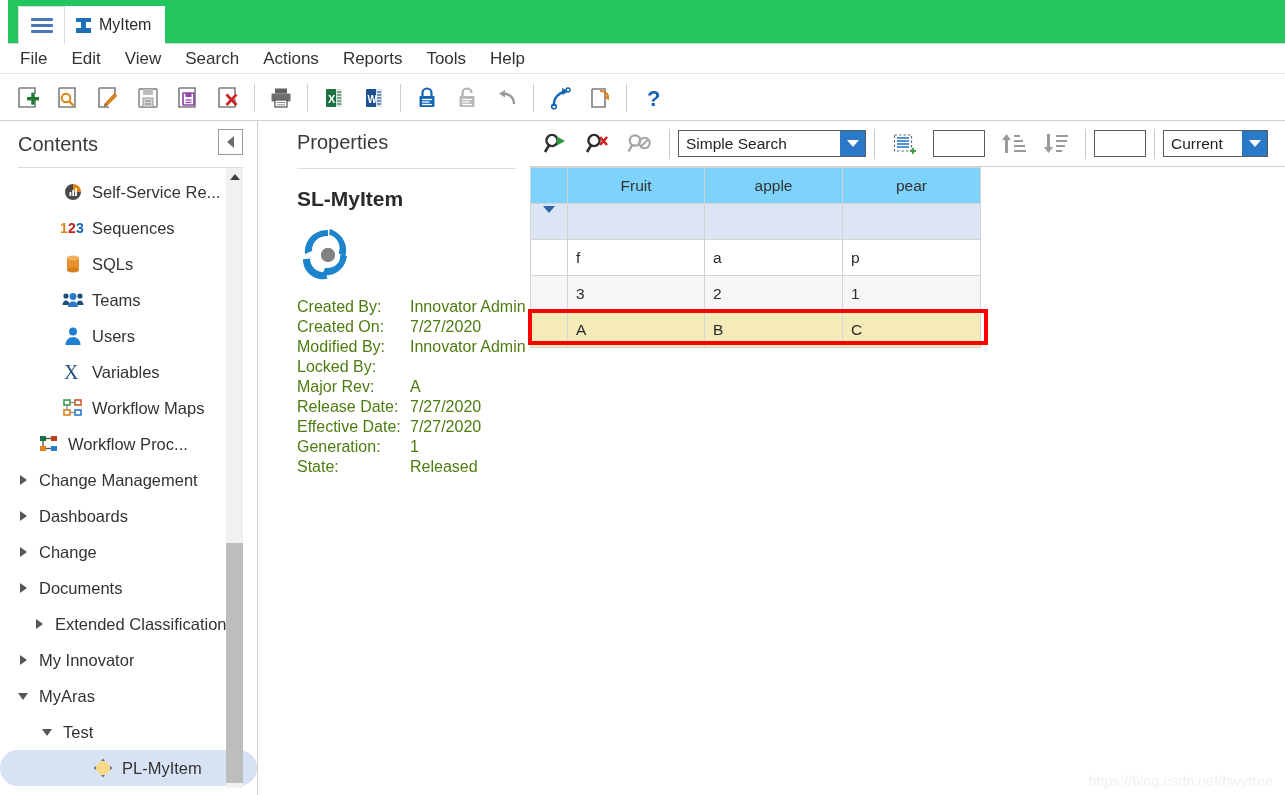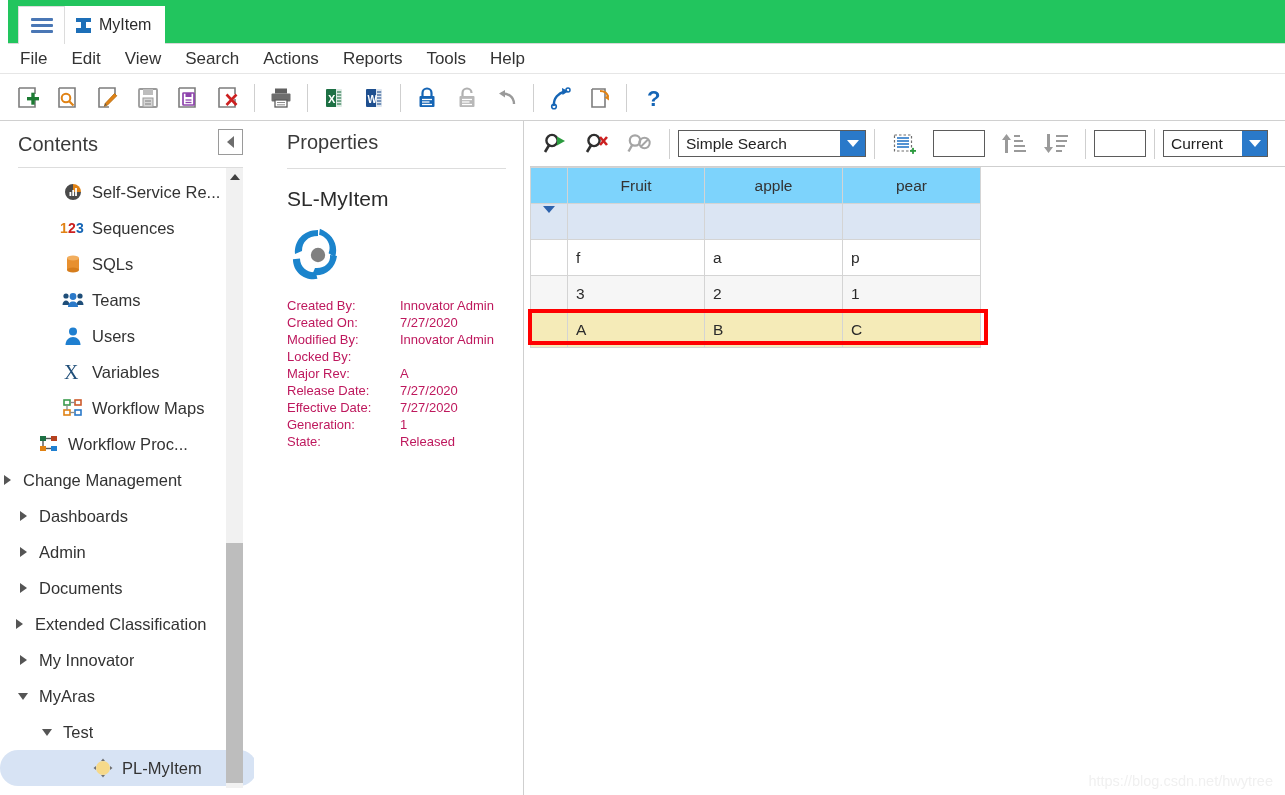--- a/index.html
+++ b/index.html
@@ -113,29 +113,29 @@
   .tree-scroll-up {
     width: 17px; height: 17px; display:flex; align-items:center; justify-content:center; background:#f1f1f1;
   }
   .tree-scroll-up .ar { width:0;height:0;border-left:5px solid transparent;border-right:5px solid transparent;border-bottom:6px solid #404040; }
   .tree-scroll-thumb {
     position: absolute; left: 0; top: 375px; width: 17px; height: 240px; background: #bdbdbd;
   }
 
   
   .props-panel {
-    position: absolute; left: 254px; top: 121px; width: 270px; height: 674px;
+    position: absolute; left: 264px; top: 121px; width: 270px; height: 674px;
     background: #ffffff; border-right: 1px solid #cfcfcf; padding: 0 16px;
   }
   .props-title { font-size: 20px; color: #3a3a3a; margin: 10px 0 0 17px; }
   .props-rule { margin: 14px 1px 0 17px; height: 1px; background: #dddddd; }
-  .props-item-name { font-size: 21px; font-weight: normal; color: #2b2b2b; margin: 18px 0 0 17px; }
+  .props-item-name { font-size: 21px; font-weight: bold; color: #2b2b2b; margin: 18px 0 0 17px; }
   .props-logo { margin: 14px 0 10px 17px; }
   .props-table { margin-left: 17px; width: 232px; border-collapse: collapse; }
-  .props-table td { font-size: 13px; color: #be185d; padding: 1px 0; vertical-align: top; }
+  .props-table td { font-size: 16px; color: #4d7c0f; padding: 1px 0; vertical-align: top; }
   .props-table td.k { width: 113px; white-space: nowrap; }
   .props-table td.v { white-space: nowrap; }
 
   
   .grid-area {
     position: absolute; left: 530px; top: 121px; width: 755px; height: 674px; background: #ffffff;
   }
   .grid-toolbar {
     height: 46px; display: flex; align-items: center; padding-left: 5px;
     border-bottom: 1px solid #cfcfcf; background: #ffffff;
@@ -473,49 +473,49 @@
             <rect x="1" y="12" width="6" height="5" fill="#e08214"></rect>
             <rect x="12" y="12" width="6" height="5" fill="#1f7fd0"></rect>
             <line x1="7" y1="4.5" x2="12" y2="4.5" stroke="#555" stroke-width="1.4"></line>
             <line x1="7" y1="14.5" x2="12" y2="14.5" stroke="#555" stroke-width="1.4"></line>
             <line x1="4" y1="7" x2="4" y2="12" stroke="#555" stroke-width="1.4"></line>
           </svg>
         </span>
         <span class="tlabel">Workflow Proc...</span>
       </div>
 
-      <div class="tree-row" style="">
-        <span class="twisty">
-            <span class="tw-right"></span>
-          </span>
-        <span style="width:9px"></span>
-        <span class="tlabel">Change Management</span>
-      </div>
       <div class="tree-row" style="padding-left:16px">
         <span class="twisty">
             <span class="tw-right"></span>
           </span>
         <span style="width:9px"></span>
-        <span class="tlabel">Dashboards</span>
+        <span class="tlabel">Change Management</span>
       </div>
       <div class="tree-row" style="padding-left:16px">
         <span class="twisty">
             <span class="tw-right"></span>
           </span>
         <span style="width:9px"></span>
-        <span class="tlabel">Admin</span>
+        <span class="tlabel">Dashboards</span>
       </div>
       <div class="tree-row" style="padding-left:16px">
         <span class="twisty">
             <span class="tw-right"></span>
           </span>
         <span style="width:9px"></span>
+        <span class="tlabel">Change</span>
+      </div>
+      <div class="tree-row" style="padding-left:16px">
+        <span class="twisty">
+            <span class="tw-right"></span>
+          </span>
+        <span style="width:9px"></span>
         <span class="tlabel">Documents</span>
       </div>
-      <div class="tree-row" style="padding-left:12px">
+      <div class="tree-row" style="padding-left:32px">
         <span class="twisty">
             <span class="tw-right"></span>
           </span>
         <span style="width:9px"></span>
         <span class="tlabel">Extended Classification</span>
       </div>
       <div class="tree-row" style="padding-left:16px">
         <span class="twisty">
             <span class="tw-right"></span>
           </span>

